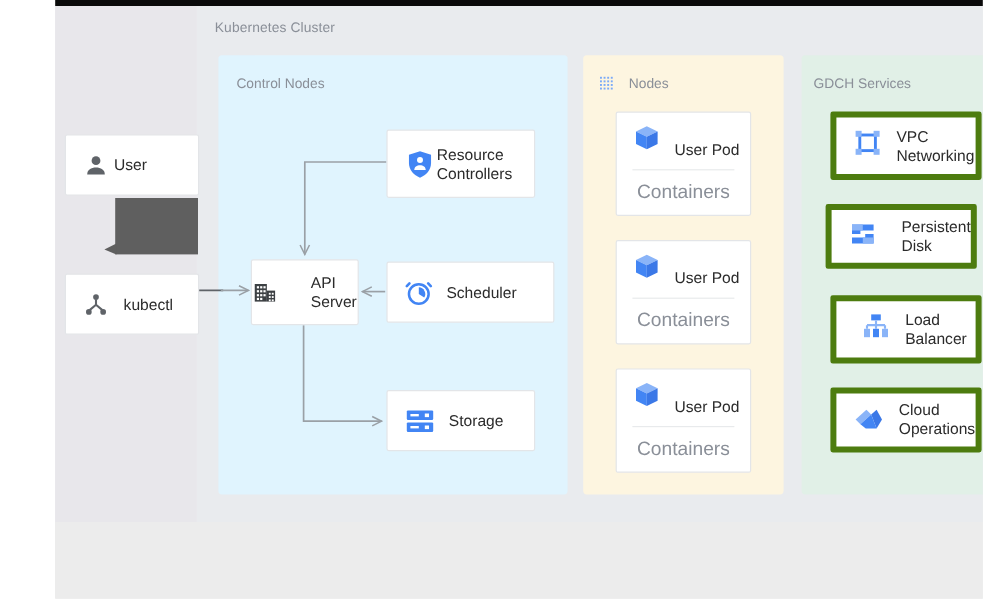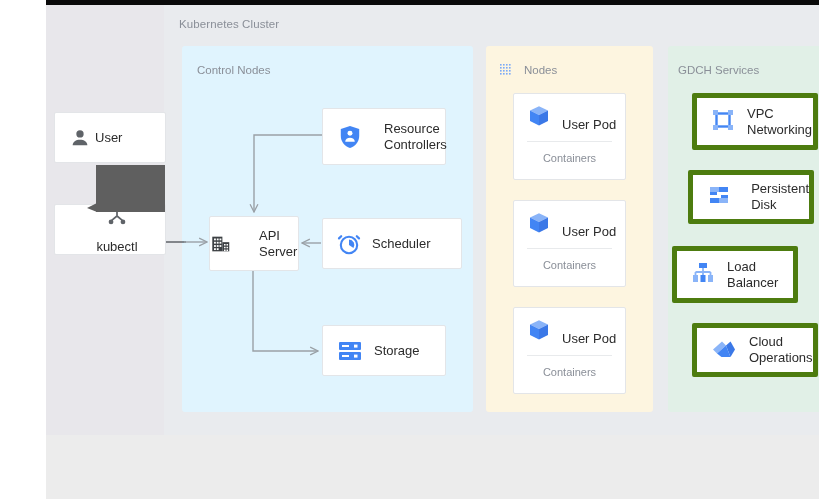--- a/index.html
+++ b/index.html
@@ -120,33 +120,32 @@
   }
 
   
   .card-user {
     left: 8px; top: 112px;
     width: 112px; height: 51px;
     padding-left: 14px;
     gap: 4px;
   }
   .card-kubectl {
-    left: 8px; top: 204px;
+    left: 8px; top: 228px;
     width: 112px; height: 51px;
     padding-left: 14px;
     gap: 12px;
-    flex-direction: column;
   }
 
   
   .card-resctl {
     left: 276px; top: 108px;
     width: 124px; height: 57px;
     padding-left: 14px;
-    gap: 21px;
+    gap: 1px;
   }
   .card-api {
     left: 163px; top: 216px;
     width: 90px; height: 55px;
     padding-left: 0;
     gap: 27px;
   }
   .card-sched {
     left: 276px; top: 218px;
     width: 140px; height: 51px;
@@ -183,21 +182,21 @@
     font-size: 13px;
     color: #2b2b2b;
   }
   .pod-divider {
     height: 1px;
     background: #e8eaec;
     margin: 9px 13px 0 13px;
   }
   .pod-sub {
     text-align: center;
-    font-size: 11px;
+    font-size: 16px;
     color: #8a8f98;
     padding-top: 10px;
   }
 
   
   .svc {
     position: absolute;
     background: #ffffff;
     border: 5px solid #4d7c0f;
     border-radius: 2px;
@@ -208,21 +207,21 @@
     gap: 12px;
   }
   .svc .label {
     font-size: 13px;
     color: #2b2b2b;
     line-height: 16px;
     white-space: pre-line;
   }
   .svc-1 { left: 646px; top: 93px;  width: 126px; height: 57px; }
   .svc-2 { left: 642px; top: 170px; width: 126px; height: 54px; justify-content: space-between; }
-  .svc-3 { left: 626px; top: 246px; width: 126px; height: 57px; }
+  .svc-3 { left: 646px; top: 246px; width: 126px; height: 57px; justify-content: center; }
   .svc-4 { left: 646px; top: 323px; width: 126px; height: 54px; }
 
   
   .conn {
     position: absolute;
     left: 0; top: 0;
     width: 819px; height: 499px;
     pointer-events: none;
   }
 

